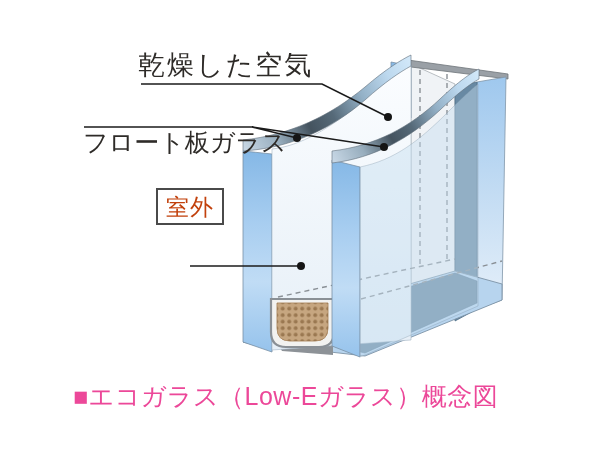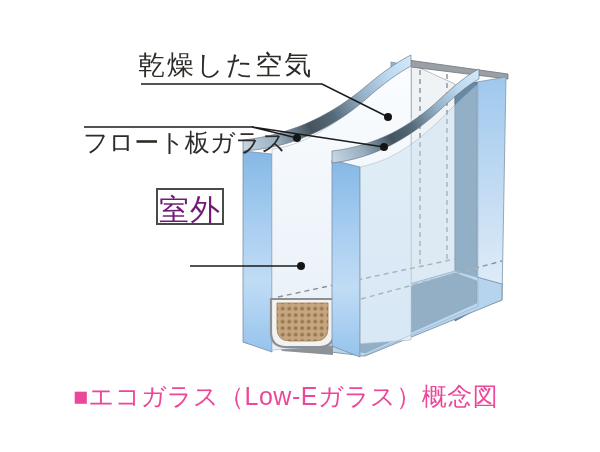--- a/index.html
+++ b/index.html
@@ -9,22 +9,22 @@
   }
   #diagram-svg{position:absolute;left:0;top:0;}
   .callout{
     position:absolute;font-size:27px;line-height:1.1;color:#2e2b28;white-space:nowrap;
   }
   .callout.dry{left:138px;top:51px;letter-spacing:2px;}
   .callout.float{left:83px;top:100px;font-size:25px;margin-top:29px;}
   .callout.metal{left:103px;top:250px;letter-spacing:1px;}
   .side-box{
     position:absolute;background:#ffffff;border:2px solid #4a4a4a;
-    display:flex;align-items:flex-start;justify-content:center;
-    font-size:30px;letter-spacing:1px;color:#701a75;z-index:5;
+    display:flex;align-items:flex-end;justify-content:center;
+    font-size:23px;letter-spacing:1px;color:#c2410c;z-index:5;
   }
   .side-box.outdoor{left:156px;top:188px;width:64px;height:33px;}
   .side-box.indoor{left:489px;top:187px;width:61px;height:32px;}
   .caption{
     position:absolute;left:73px;top:380px;font-size:25px;letter-spacing:0.5px;
     color:#ec4899;white-space:nowrap;
   }
 </style>
 </head>
 <body>

